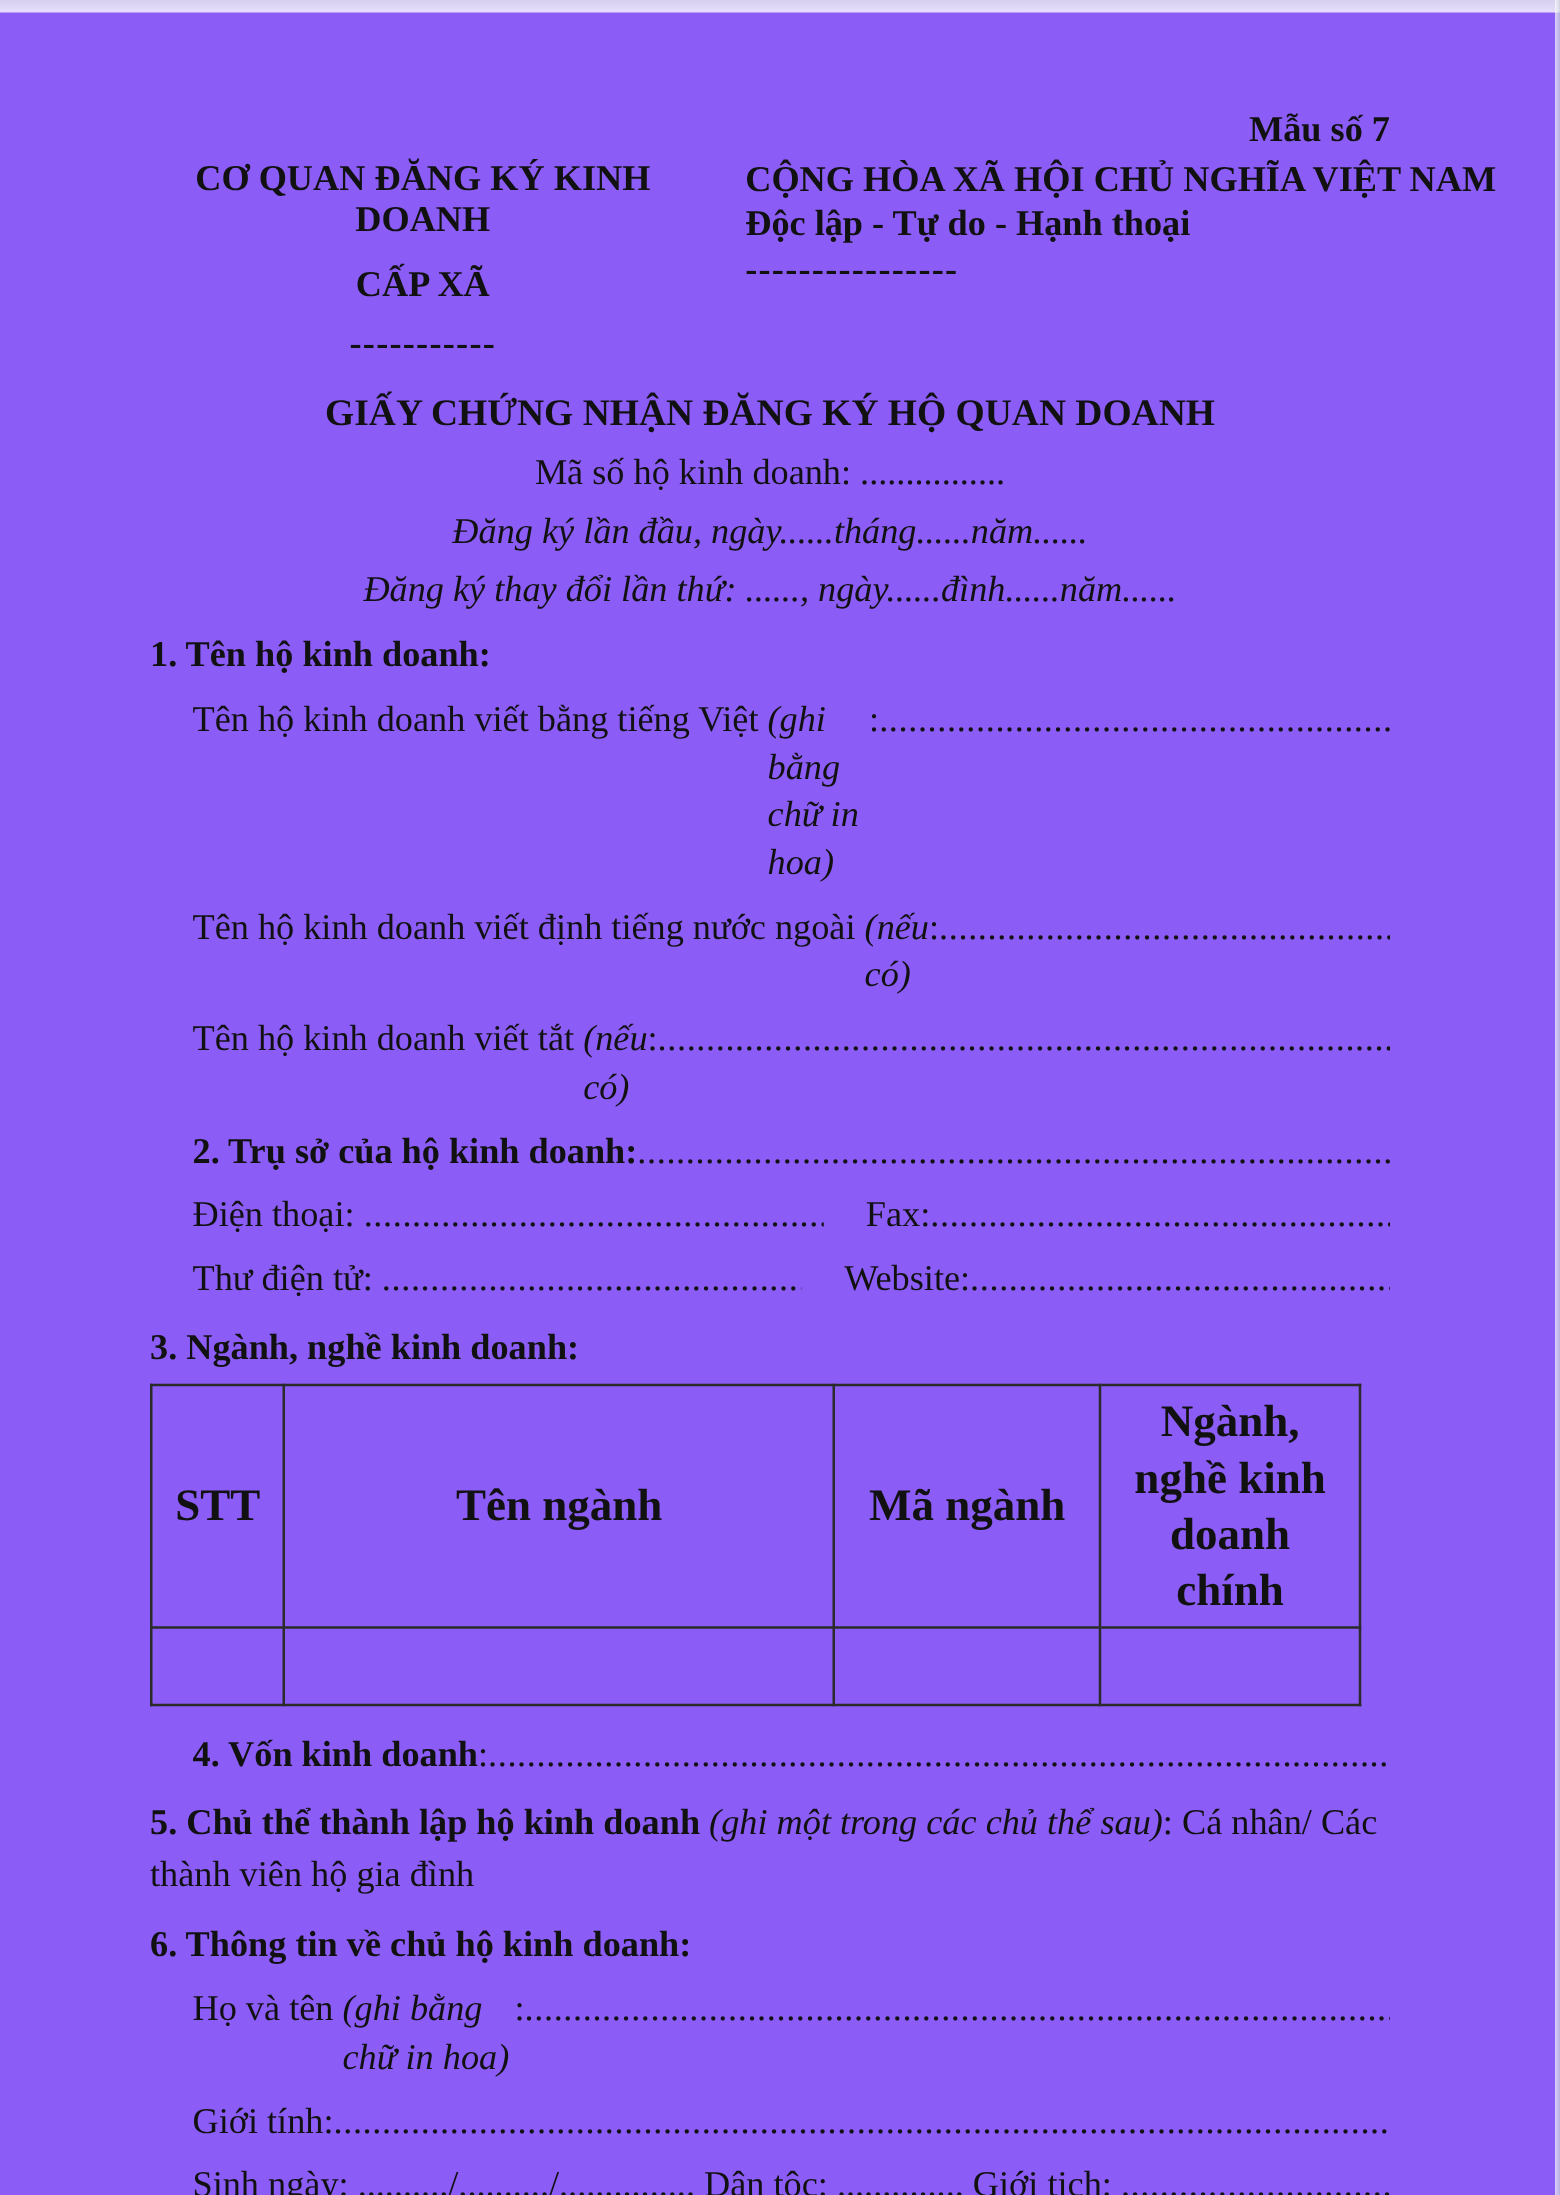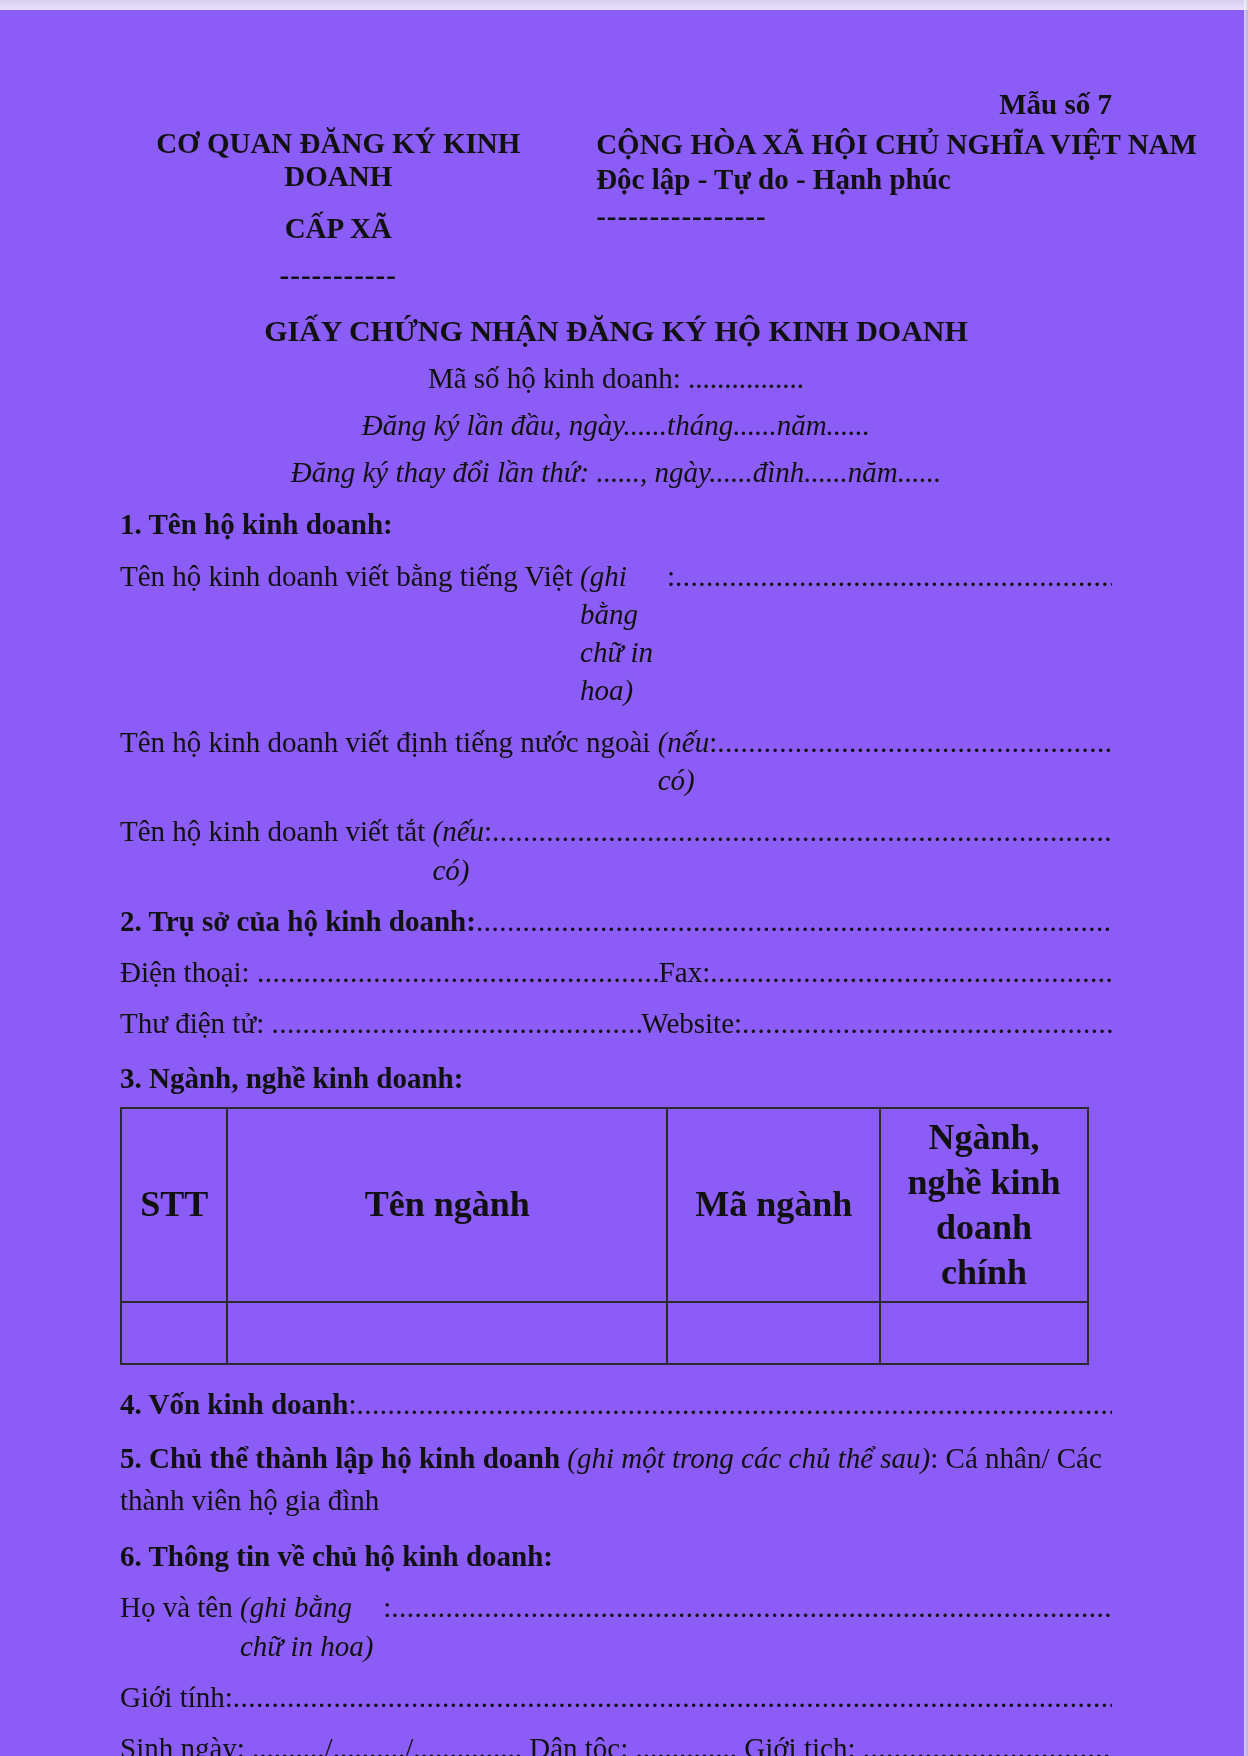--- a/index.html
+++ b/index.html
@@ -65,21 +65,21 @@
   .center-line { text-align: center; margin-top: 14px; }
 
   .body-block { margin-top: 16px; }
   .line {
     display: flex;
     align-items: baseline;
     margin-top: 13px;
     line-height: 1.32;
     white-space: pre-wrap;
   }
-  .line .lbl { white-space: pre; }
+  .line .lbl { white-space: pre; margin-left: 34px; }
   .heading { font-weight: bold; margin-top: 16px; line-height: 1.32; }
   .para { margin-top: 14px; line-height: 1.45; }
 
   .fill {
     flex: 1 1 auto;
     overflow: hidden;
     white-space: nowrap;
     min-width: 30px;
   }
   .fill::after {
@@ -115,26 +115,26 @@
   <div class="mau">Mẫu số 7</div>
 
   <div class="head-row">
     <div class="head-left">
       <div>CƠ QUAN ĐĂNG KÝ KINH DOANH</div>
       <div class="l2">CẤP XÃ</div>
       <div class="dash">-----------</div>
     </div>
     <div class="head-right">
       <div>CỘNG HÒA XÃ HỘI CHỦ NGHĨA VIỆT NAM</div>
-      <div>Độc lập - Tự do - Hạnh phúc</div>
+      <div>Độc lập - Tự do - Hạnh thoại</div>
       <div class="dash">----------------</div>
     </div>
   </div>
 
-  <div class="doc-title">GIẤY CHỨNG NHẬN ĐĂNG KÝ HỘ KINH DOANH</div>
+  <div class="doc-title">GIẤY CHỨNG NHẬN ĐĂNG KÝ HỘ QUAN DOANH</div>
 
   <div class="center-line">Mã số hộ kinh doanh: ................</div>
   <div class="center-line it">Đăng ký lần đầu, ngày......tháng......năm......</div>
   <div class="center-line it">Đăng ký thay đổi lần thứ: ......, ngày......đình......năm......</div>
 
   <div class="body-block">
 
     <div class="heading">1. Tên hộ kinh doanh:</div>
     <div class="line">
       <span class="lbl">Tên hộ kinh doanh viết bằng tiếng Việt </span><span class="it">(ghi bằng chữ in hoa)</span><span>:</span><span class="fill"></span>

